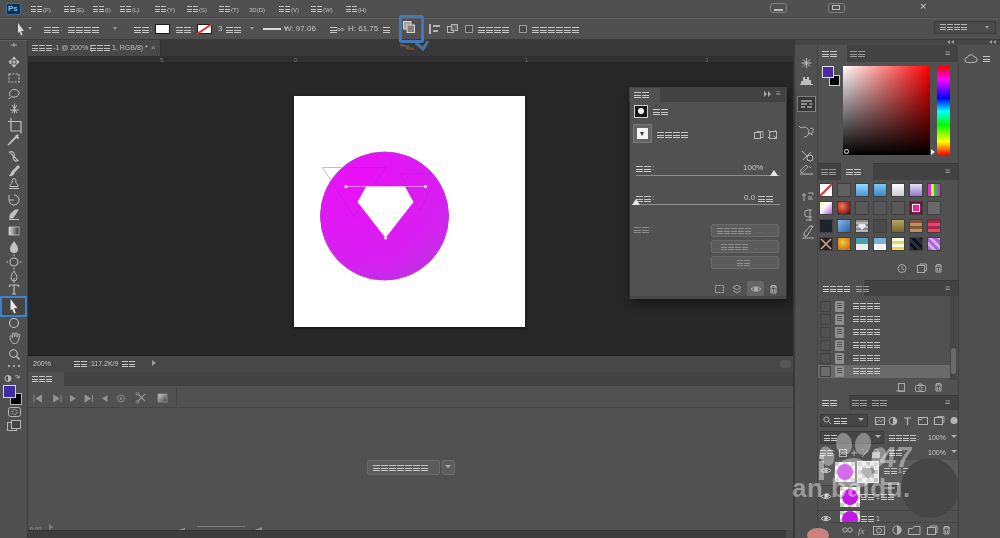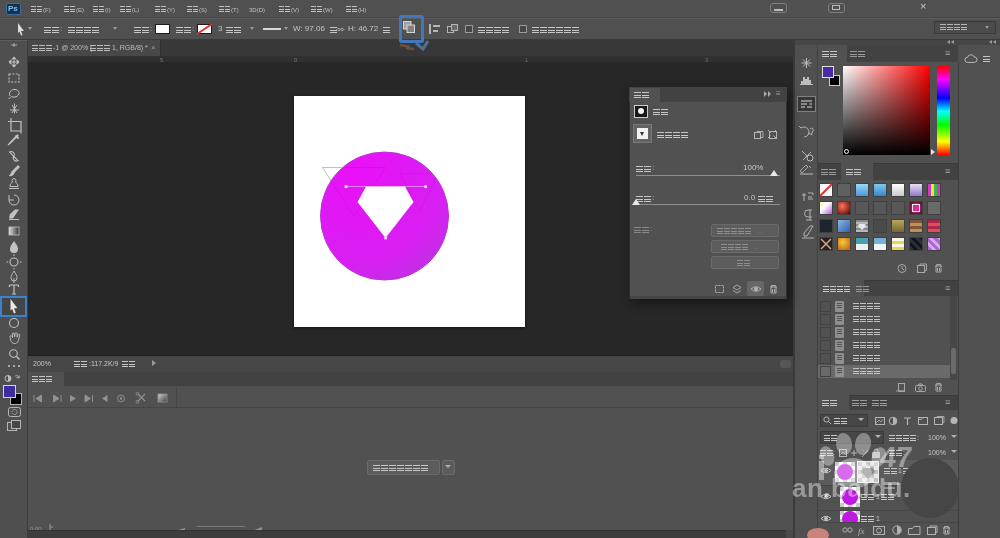--- a/index.html
+++ b/index.html
@@ -71,26 +71,26 @@
     <div class="txt" style="left:192px;top:24px">:</div>
 <div class="abs" style="left:197px;top:24px;width:15px;height:10px;background:#fff;border:1px solid #1c1c1c"></div>
 <svg style="left:197px;top:24px" width="15" height="10">
       <path d="M0 10 L15 0" stroke="#d33" stroke-width="2"></path>
     </svg>
 <div class="txt" style="left:218px;top:24px">3 </div>
 <div class="cjrow" style="left:226px;top:26px"><i class="c"></i><i class="c"></i></div>
 <div class="td" style="left:250px;top:27px;border-top-width:3px;border-left-width:2.5px;border-right-width:2.5px;border-top-color:#9a9a9a"></div>
 <div class="abs" style="left:263px;top:28px;width:18px;height:2px;background:#d8d8d8"></div>
 <div class="td" style="left:284px;top:27px;border-top-width:3px;border-left-width:2.5px;border-right-width:2.5px;border-top-color:#9a9a9a"></div>
-<div class="txt" style="left:293px;top:24px">W: 97.06 </div>
+<div class="txt" style="left:284px;top:24px">W: 97.06 </div>
     <div class="cjrow" style="left:330px;top:26px"><i class="c"></i></div>
 <svg style="left:336px;top:27px" width="9" height="5">
       <path d="M1 2.5 A2 2 0 0 1 4.5 2.5 A2 2 0 0 1 8 2.5 M1 2.5 A2 2 0 0 0 4.5 2.5 A2 2 0 0 0 8 2.5" stroke="#b5b5b5" fill="none" stroke-width="1"></path>
     </svg>
-<div class="txt" style="left:348px;top:24px">H: 46.72 </div>
+<div class="txt" style="left:348px;top:24px">H: 61.75 </div>
     <div class="cjrow" style="left:383px;top:26px"><i class="c"></i></div>
 
 <svg style="left:396px;top:14px;z-index:30" width="40" height="36" viewBox="0 0 40 36">
   <rect x="4.5" y="2.5" width="22" height="25" fill="none" stroke="#4078c0" stroke-width="3" rx="1"></rect>
   <path d="M20 29 l7 6 l5 -8" fill="none" stroke="#4d7ba8" stroke-width="3" opacity="0.85"></path>
   <path d="M4 31 l10 2 M10 34 l8 1" stroke="#7a5a38" stroke-width="2.5" opacity="0.8"></path>
 </svg>
 <svg style="left:403px;top:21px;z-index:31" width="12" height="12">
       <rect x="0.5" y="0.5" width="7.5" height="7.5" fill="#a0a0a0" stroke="#d5d5d5"></rect>
       <rect x="4" y="4" width="7.5" height="7.5" fill="#808080" stroke="#d5d5d5"></rect>

